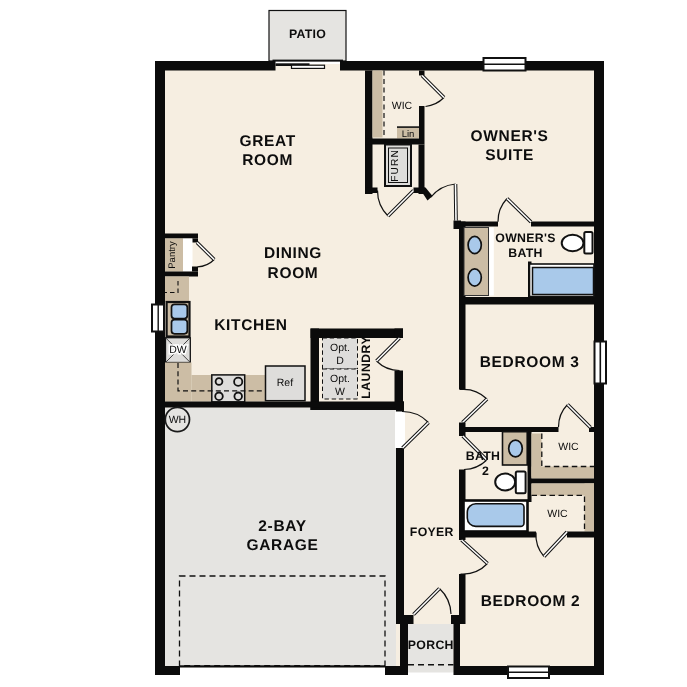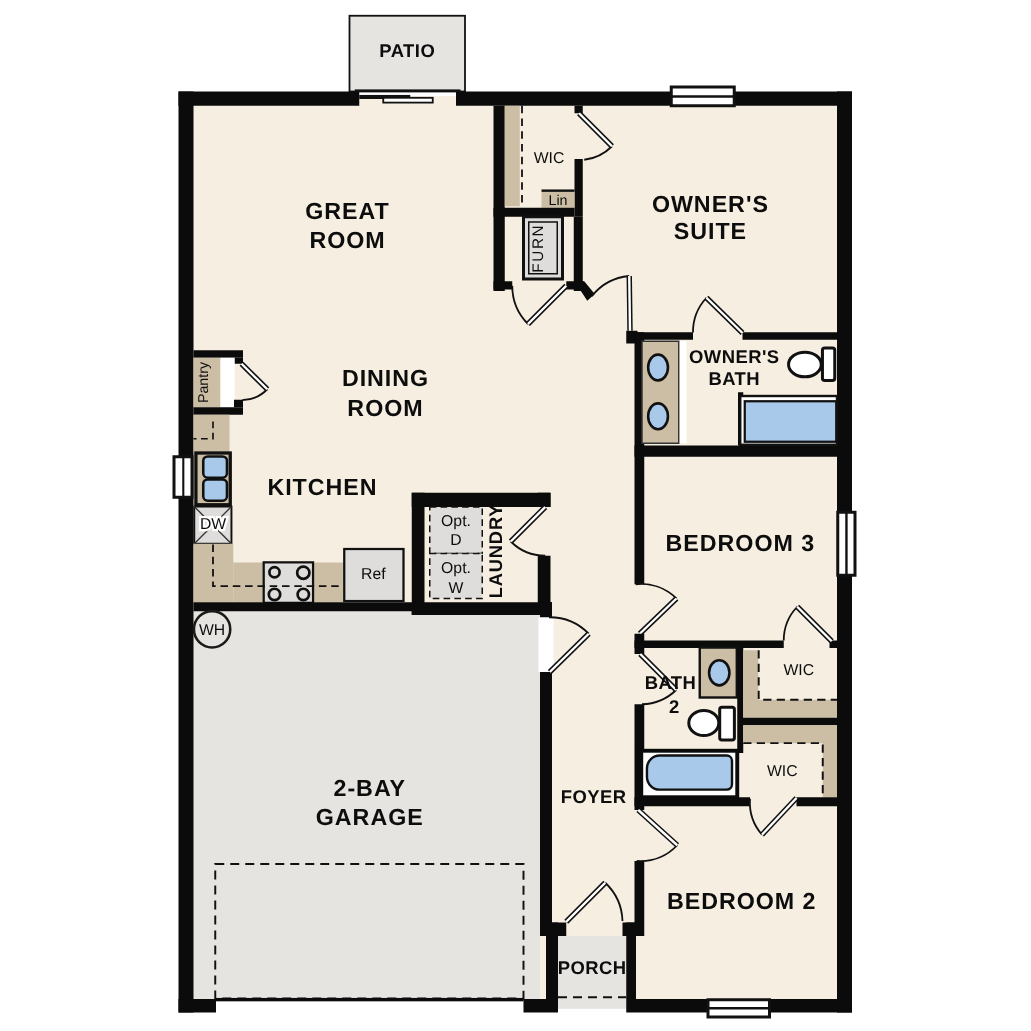--- a/index.html
+++ b/index.html
@@ -4,21 +4,21 @@
 html,body{margin:0;padding:0;background:#ffffff;}
 svg{display:block;opacity:0.999;}
 text{font-family:"Liberation Sans",sans-serif;fill:#0d0d0d;text-rendering:geometricPrecision;}
 .rl{font-size:15.5px;font-weight:bold;letter-spacing:0.65px;}
 .ml{font-size:12.3px;font-weight:bold;letter-spacing:0.3px;}
 .sl{font-size:10.5px;}
 .xs{font-size:9.5px;}
 .fr{font-size:10.2px;letter-spacing:1.1px;}
 .lb{font-size:12.2px;font-weight:bold;letter-spacing:0.55px;}
 </style></head><body>
-<div style="width:638px;height:687px;filter:grayscale(0.01);">
+<div style="width:638px;height:687px;filter:grayscale(0.01);margin-left:36px;">
 <svg width="687" height="687" viewBox="0 0 687 687">
 
 <rect x="0" y="0" width="687" height="687" fill="#ffffff"></rect>
 
 <rect x="122" y="64" width="443" height="608" fill="#f6eee1"></rect>
 
 <rect x="233" y="10.5" width="77" height="50.5" fill="#e5e4e1" stroke="#111111" stroke-width="1.2"></rect>
 
 <text x="271.5" y="38" class="ml" text-anchor="middle">PATIO</text>
 

